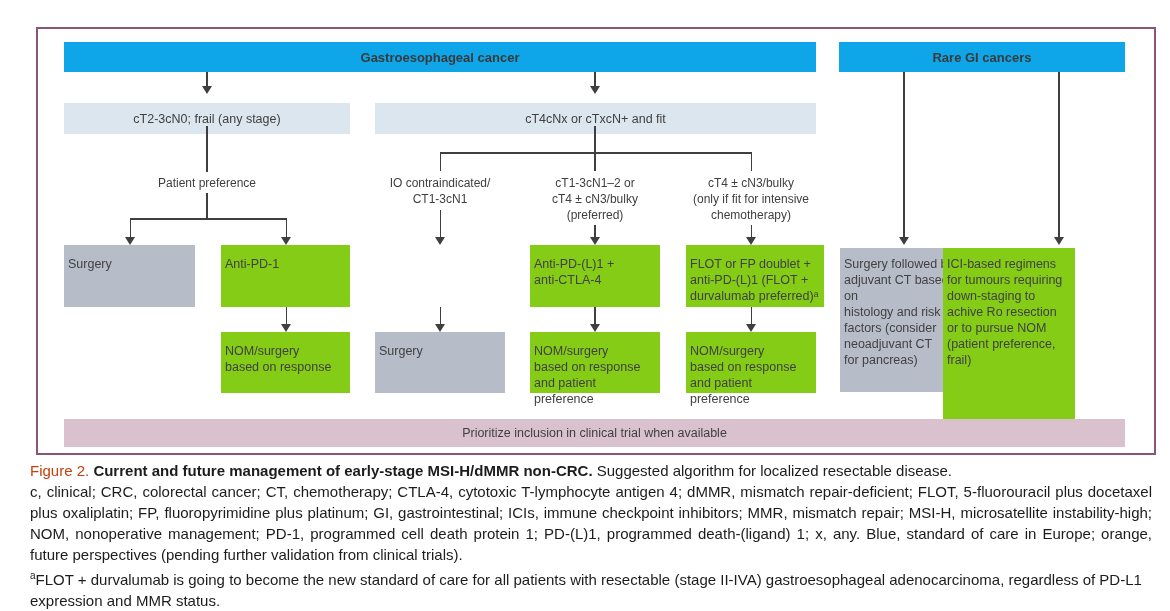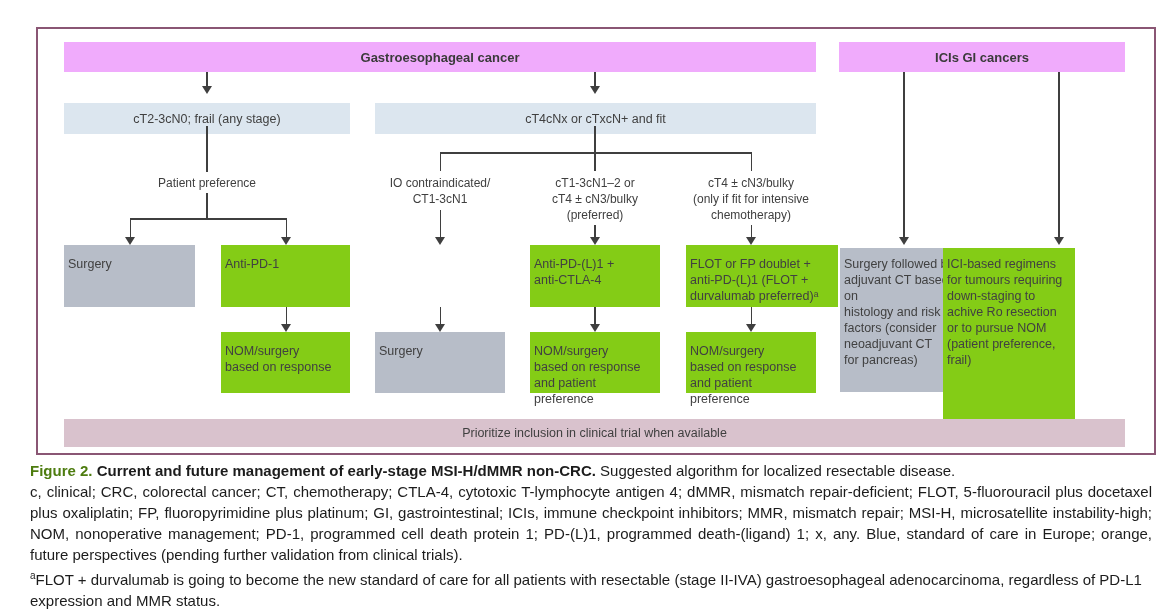--- a/index.html
+++ b/index.html
@@ -1,55 +1,55 @@
 <!DOCTYPE html>
 <html><head>
 <meta charset="utf-8">
 <style>
   html,body{margin:0;padding:0;background:#ffffff;}
   #page{position:relative;width:1170px;height:611px;background:#ffffff;
         font-family:"Liberation Sans", sans-serif;overflow:hidden;}
   #panel{position:absolute;left:36px;top:27px;width:1116px;height:424px;
          border:2px solid #8a5674;background:#ffffff;}
   .abs{position:absolute;box-sizing:border-box;}
-  .bar{background:#f0abfc;color:#3a3a3a;font-weight:bold;font-size:13px;
+  .bar{background:#0ea5e9;color:#3a3a3a;font-weight:bold;font-size:13px;
        display:flex;align-items:center;justify-content:center;text-align:center;}
   .stage{background:#dce6ef;color:#404040;font-size:12.5px;
          display:flex;align-items:center;justify-content:center;text-align:center;margin-top:8px;}
   .node{font-size:12.5px;line-height:16px;color:#414141;
         white-space:pre-line;padding:11px 4px 0 4px;}
   .node.tall{padding-top:8px;}
   .gray{background:#b7bdc8;}
   .orange{background:#84cc16;}
   .blabel{font-size:12px;line-height:16px;color:#3f3f3f;text-align:center;
           white-space:pre-line;}
   .vl{position:absolute;width:1.5px;background:#3f3f3f;}
   .hl{position:absolute;height:1.5px;background:#3f3f3f;}
   .ah{position:absolute;width:0;height:0;border-left:5px solid transparent;
       border-right:5px solid transparent;border-top:8px solid #3f3f3f;}
   #footerbar{background:#d9c2cd;color:#3f3f3f;font-size:12.5px;
              display:flex;align-items:center;justify-content:center;}
   #caption{position:absolute;left:30px;top:460px;width:1122px;color:#1c1c1c;
            font-size:15px;line-height:21px;}
   #caption p{margin:0;}
   #cap-title{font-weight:bold;}
-  #figure-label{color:#4d7c0f;font-weight:bold;}
+  #figure-label{color:#c2410c;font-weight:normal;}
   #cap-title .normal{font-weight:normal;}
   #cap-abbrev{text-align:justify;}
   #cap-footnote sup{font-size:10px;}
 </style>
 </head>
 <body>
 
 <div id="page">
 
   <div id="panel">
 
     <div class="abs bar" style="left:26px;top:13px;width:752px;height:30px;">Gastroesophageal cancer</div>
-    <div class="abs bar" style="left:801px;top:13px;width:286px;height:30px;">ICIs GI cancers</div>
+    <div class="abs bar" style="left:801px;top:13px;width:286px;height:30px;">Rare GI cancers</div>
 
     <div class="vl" style="left:168px;top:43px;height:15px;"></div>
     <div class="ah" style="left:164px;top:57px;"></div>
     <div class="vl" style="left:556px;top:43px;height:15px;"></div>
     <div class="ah" style="left:552px;top:57px;"></div>
 
     <div class="abs stage" style="left:26px;top:66px;width:286px;height:31px;">cT2-3cN0; frail (any stage)</div>
     <div class="abs stage" style="left:337px;top:66px;width:441px;height:31px;">cT4cNx or cTxcN+ and fit</div>
 
     <div class="vl" style="left:168px;top:97px;height:46px;"></div>
@@ -85,21 +85,21 @@
 
     <div class="vl" style="left:865px;top:43px;height:166px;"></div>
     <div class="ah" style="left:861px;top:208px;"></div>
     <div class="vl" style="left:1020px;top:43px;height:166px;"></div>
     <div class="ah" style="left:1016px;top:208px;"></div>
 
     <div class="abs node gray" style="left:26px;top:216px;width:131px;height:62px;">Surgery</div>
     <div class="abs node orange" style="left:183px;top:216px;width:129px;height:62px;">Anti-PD-1</div>
     <div class="abs node orange" style="left:492px;top:216px;width:130px;height:62px;">Anti-PD-(L)1 +
 anti-CTLA-4</div>
-    <div class="abs node orange" style="left:648px;top:216px;width:152px;height:62px;">FLOT or FP doublet +
+    <div class="abs node orange" style="left:648px;top:216px;width:138px;height:62px;">FLOT or FP doublet +
 anti-PD-(L)1 (FLOT +
 durvalumab preferred)ᵃ</div>
     <div class="abs node gray tall" style="left:802px;top:219px;width:130px;height:144px;">Surgery followed by
 adjuvant CT based on
 histology and risk
 factors (consider
 neoadjuvant CT
 for pancreas)</div>
     <div class="abs node orange tall" style="left:905px;top:219px;width:132px;height:184px;">ICI-based regimens
 for tumours requiring

